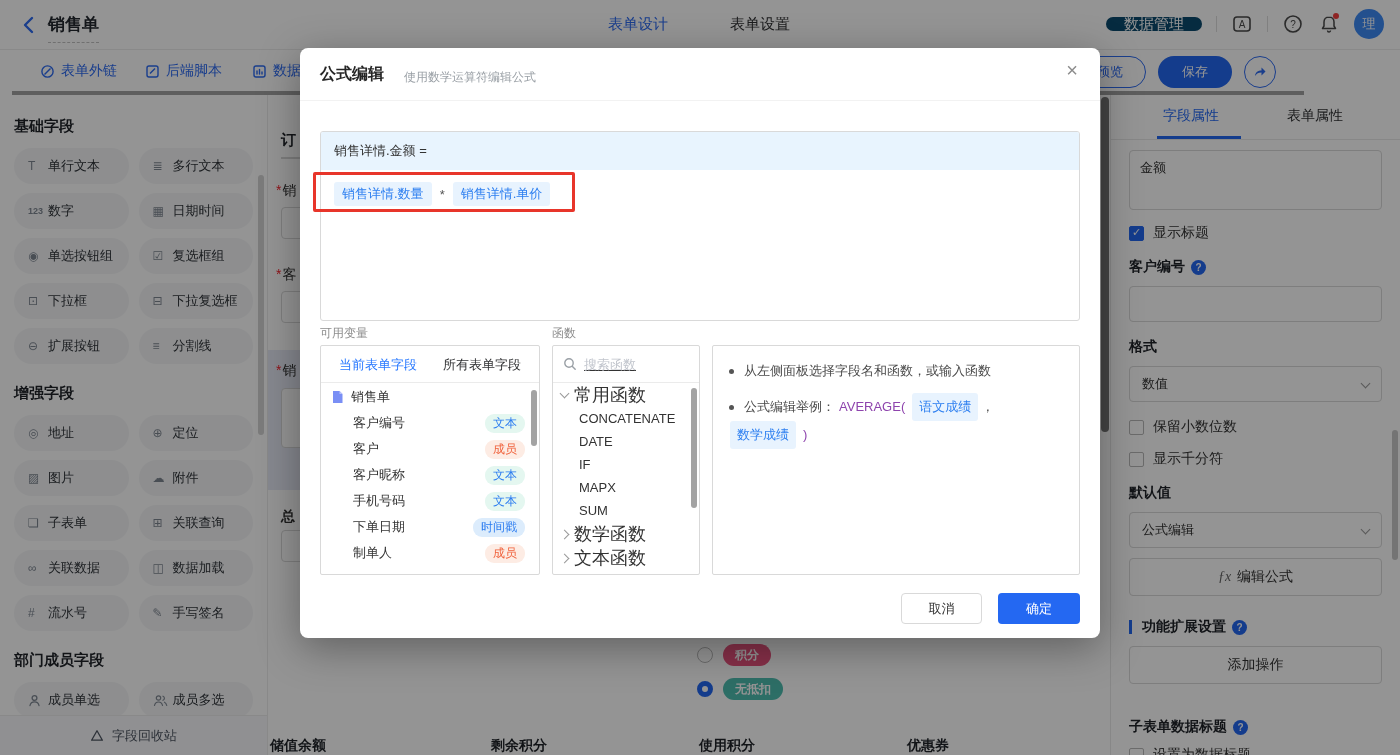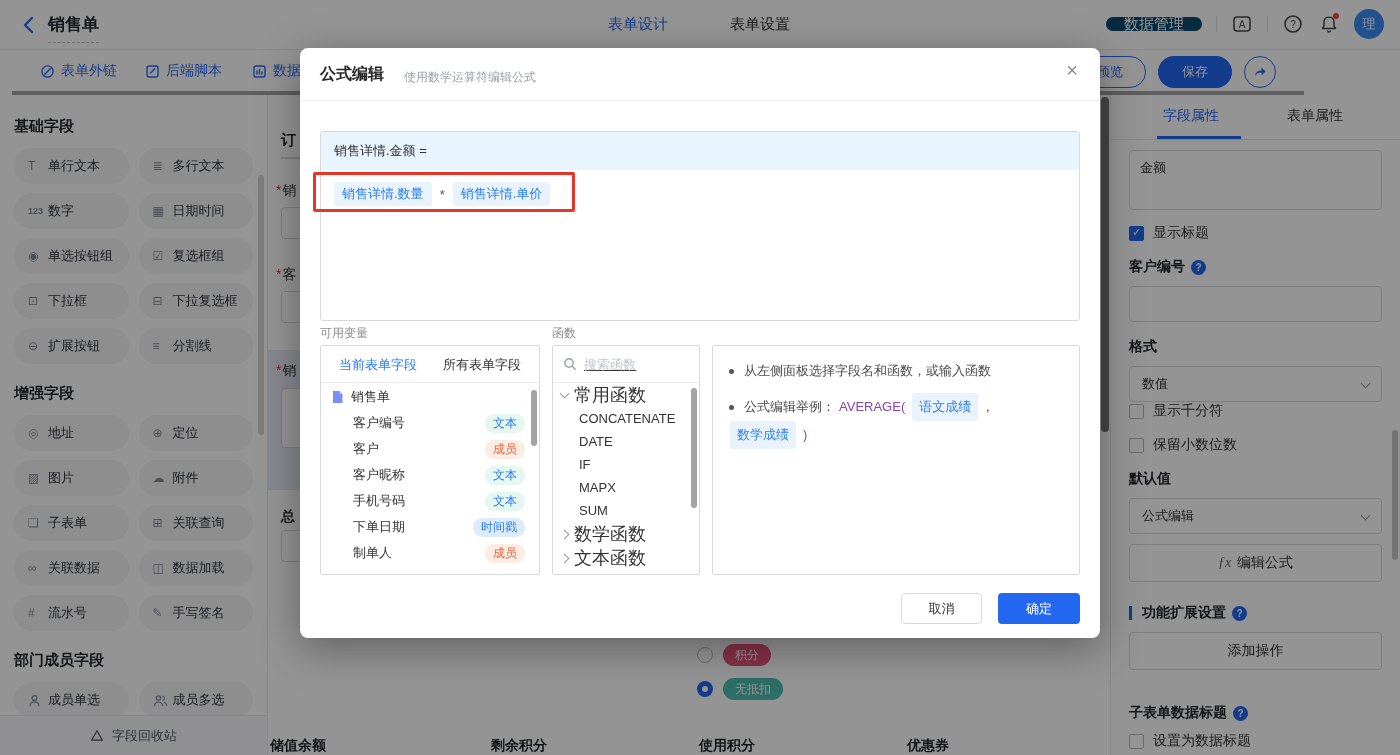--- a/index.html
+++ b/index.html
@@ -40,21 +40,21 @@
   .recycle-bar { position:absolute; left:0; bottom:0; width:267px; height:40px; background:#f8f9fb; border-top:1px solid #ececec; display:flex; align-items:center; justify-content:center; gap:8px; font-size:13px; color:#4e5562; cursor:pointer; }
 
   
   .canvas { position:absolute; left:268px; top:95px; width:842px; height:660px; background:#fff; z-index:1; }
   .p-label { position:absolute; font-size:14px; color:#333; white-space:nowrap; }
   .p-label .req { color:#f5222d; margin-right:1px; }
   .p-head { font-size:15px; font-weight:700; color:#1f2329; }
   .mini-input { position:absolute; height:32px; background:#fff; border:1px solid #d9d9d9; border-radius:4px; }
   .sel-block { position:absolute; background:#e7ebf6; }
   .canvas-thumb { position:absolute; left:833px; top:2px; width:8px; height:335px; background:#777; border-radius:4px; }
-  .radio-row { position:absolute; display:flex; align-items:center; gap:10px; }
+  .radio-row { position:absolute; display:flex; align-items:center; gap:10px;font-weight:bold; }
   .radio { width:16px; height:16px; border-radius:50%; background:#fff; border:1px solid #b9b9b9; }
   .radio.checked { border:5px solid #2468f2; }
   .opt-pill { height:22px; padding:0 12px; border-radius:11px; color:#fff; font-size:12px; display:flex; align-items:center; }
   .opt-points { background:#e8537e; }
   .opt-teal { background:#4fbdb0; }
   .col-label { position:absolute; top:642px; font-size:14px; font-weight:700; color:#1f2329; }
 
   
   .rpanel { position:absolute; left:1110px; top:95px; width:290px; height:660px; background:#fff; border-left:1px solid #e8e8e8; z-index:1; }
   .rtabs { height:45px; border-bottom:1px solid #e8e8e8; position:relative; }
@@ -378,27 +378,27 @@
     <div class="flabel">
         <span>客户编号</span>
         <span class="q-ico"></span>
       </div>
     <div class="r-input"></div>
     <div class="flabel">格式</div>
     <div class="r-select">
         <span>数值</span>
         <span class="caret"></span>
       </div>
+    <div class="cb-row" style="margin-top:16px;">
+      <span class="cb"></span>
+      <span>保留小数位数</span>
+    </div>
     <div class="cb-row">
       <span class="cb"></span>
       <span>显示千分符</span>
-    </div>
-    <div class="cb-row" style="margin-top:16px;">
-      <span class="cb"></span>
-      <span>保留小数位数</span>
     </div>
     <div class="flabel">默认值</div>
     <div class="r-select">
         <span>公式编辑</span>
         <span class="caret"></span>
       </div>
     <div class="r-btn" style="margin-top:10px;">
       <span class="fx">ƒx</span>
       <span>编辑公式</span>
     </div>

